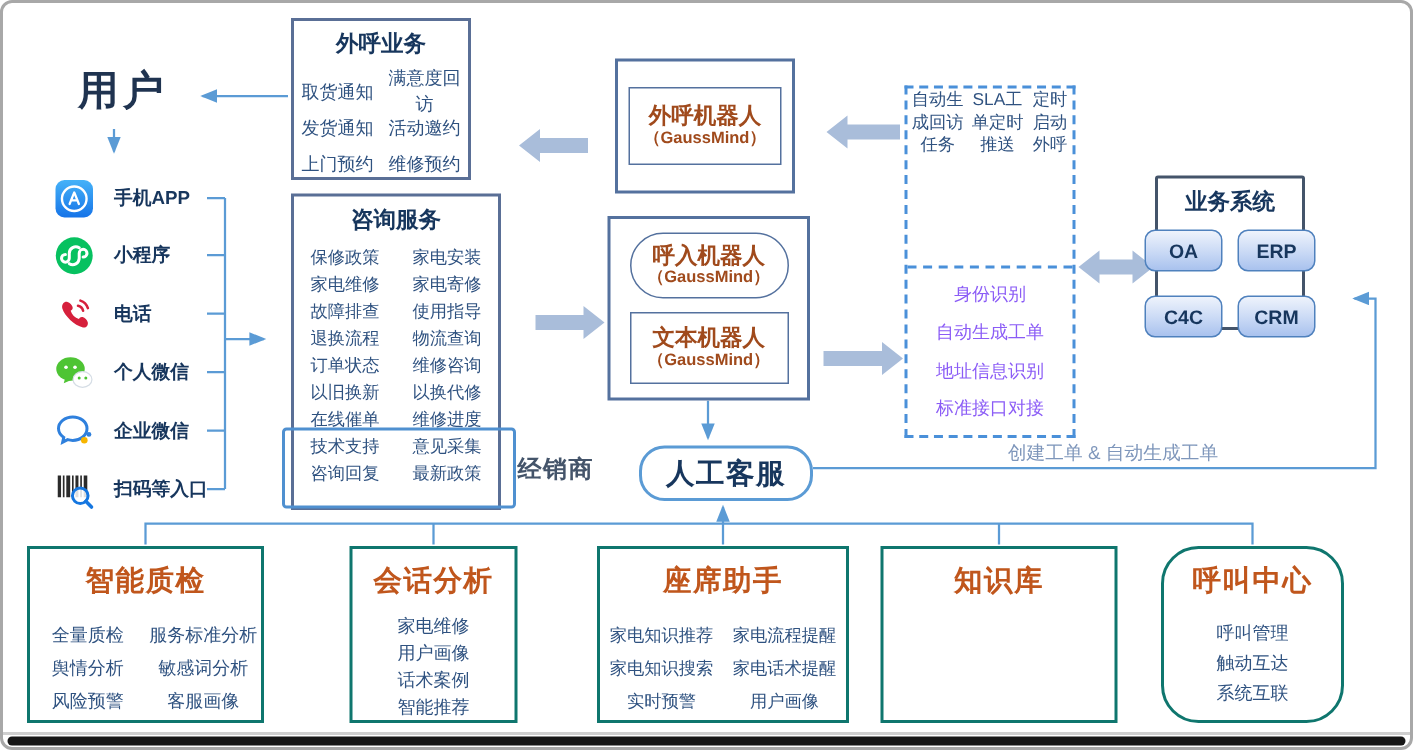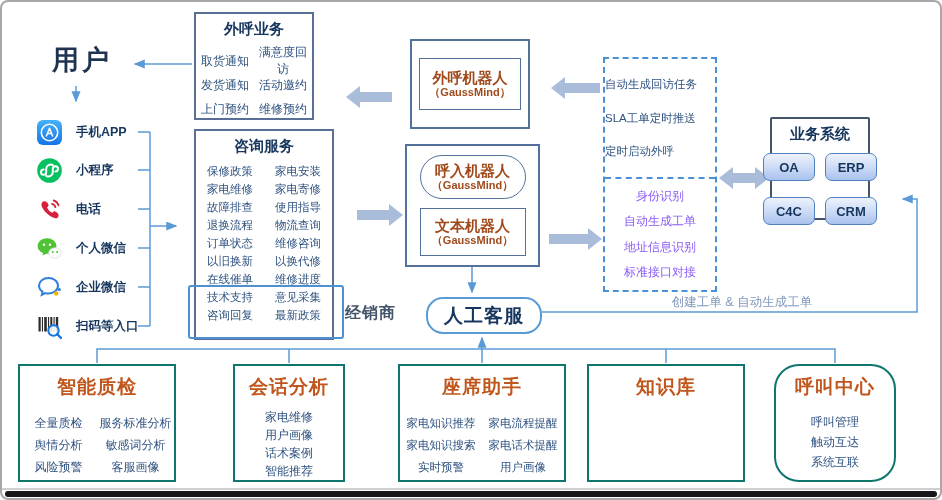--- a/index.html
+++ b/index.html
@@ -29,22 +29,22 @@
 
   .robot-outer{display:flex;flex-direction:column;align-items:center;justify-content:center;gap:9px;
                border:2px solid #54719e;}
   .robot-inner{box-sizing:border-box;border:1.5px solid #54719e;background:#fff;
                display:flex;flex-direction:column;align-items:center;justify-content:center;}
   .robot-name{font-size:15px;font-weight:bold;color:#a04a1c;line-height:17px;}
   .robot-engine{font-size:11px;font-weight:bold;color:#a04a1c;line-height:13px;}
 
   .task-panel{position:absolute;left:601px;top:55px;width:114px;height:235px;box-sizing:border-box;
               border:2px dashed #4a90d9;background:#fff;}
-  .task-top{position:absolute;left:0;right:0;top:0;height:118px;display:flex;flex-direction:column;
-            justify-content:space-evenly;color:#2f5280;font-size:11.5px;}
+  .task-top{position:absolute;left:0;right:0;top:0;height:118px;display:flex;flex-direction:row;
+            justify-content:space-evenly;text-align:center;color:#2f5280;font-size:11.5px;}
   .task-divider{position:absolute;left:0;right:0;top:118px;border-top:2px dashed #4a90d9;}
   .task-bottom{position:absolute;left:0;right:0;top:120px;bottom:0;display:flex;flex-direction:column;
                justify-content:space-evenly;text-align:center;color:#8b5cf6;font-size:12px;}
 
   .biz-box{border:2px solid #44546a;border-radius:2px;}
   .biz-grid{display:grid;grid-template-columns:52px 52px;column-gap:10px;row-gap:16px;
             justify-content:center;margin-top:9px;}
   .sys-btn{height:26px;border:1.5px solid #4f81bd;border-radius:7px;
            background:linear-gradient(#eef3fc 0%,#c9d9f5 55%,#a9c2ee 100%);
            color:#17365d;font-weight:bold;font-size:13px;display:flex;

